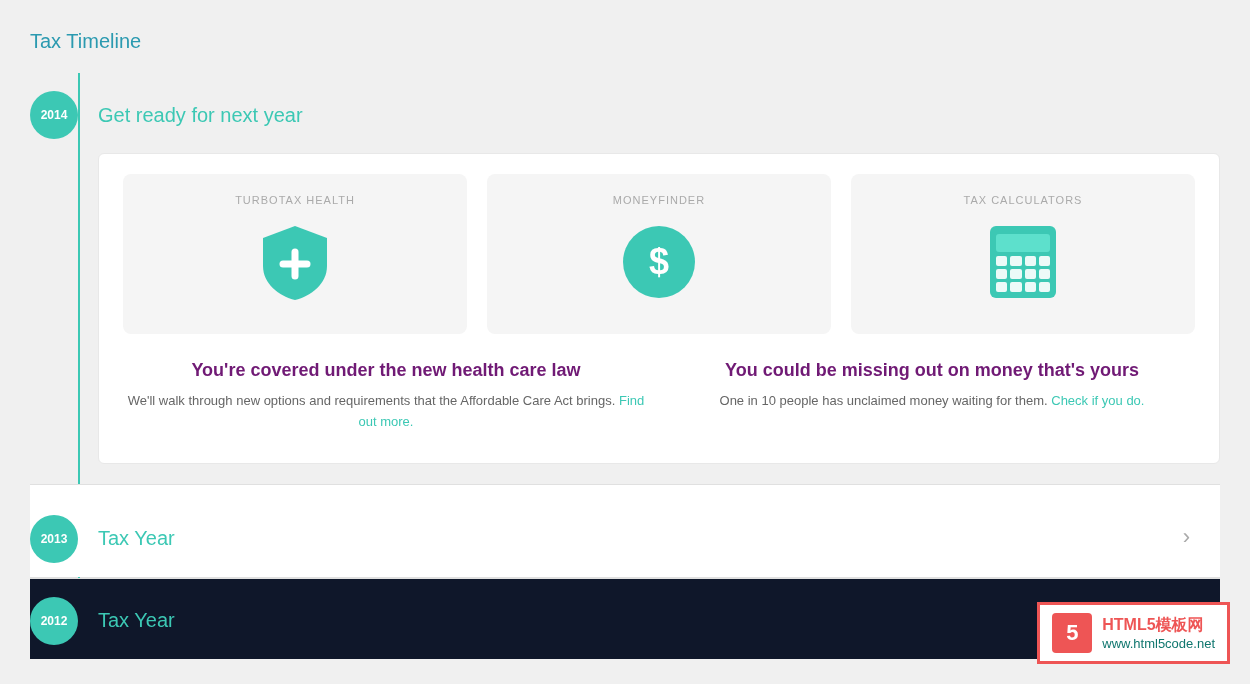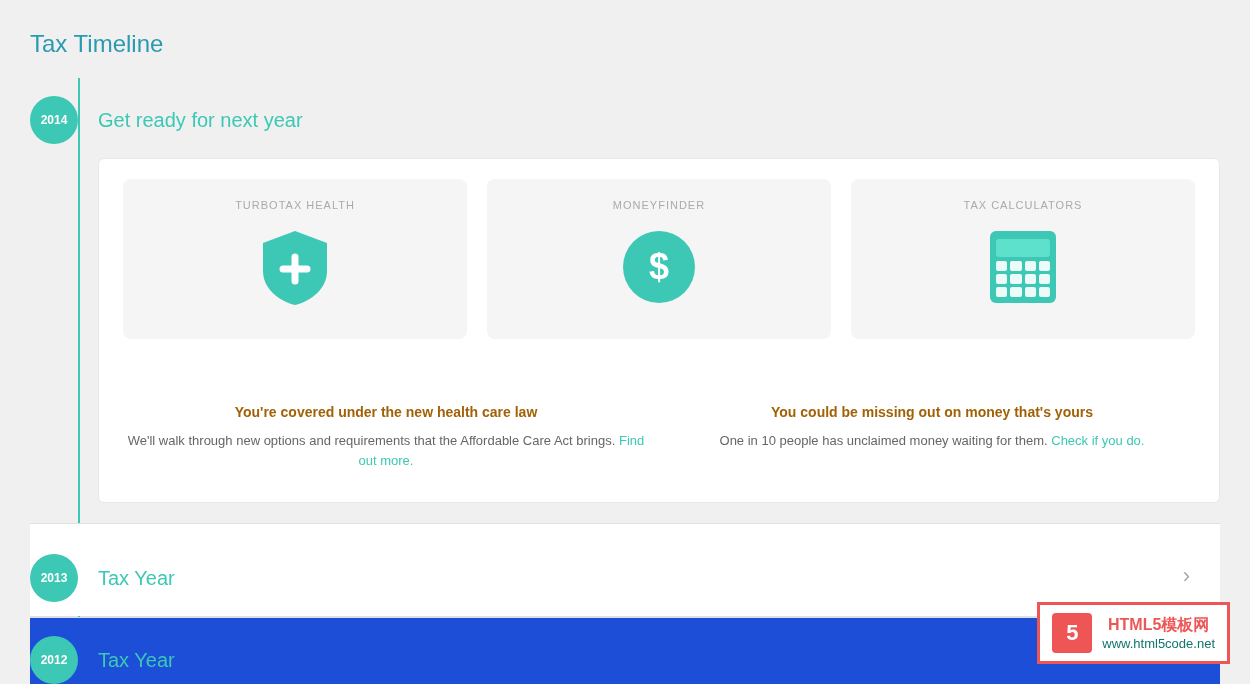--- a/index.html
+++ b/index.html
@@ -12,21 +12,21 @@
       min-height: 684px;
       width: 1250px;
     }
 
     .page-wrapper {
       padding: 30px 30px 20px 30px;
     }
 
     .page-title {
       color: #2b9ab0;
-      font-size: 24px;
+      font-size: 20px;
       font-weight: 300;
       margin-bottom: 20px;
     }
 
     
     .timeline {
       position: relative;
       padding-left: 0;
     }
 
@@ -174,26 +174,25 @@
     .descriptions-row {
       display: flex;
       gap: 20px;
     }
 
     .desc-item {
       flex: 1;
     }
 
     .desc-title {
-      font-size: 14px;
+      font-size: 18px;
       font-weight: 700;
-      color: #a16207;
+      color: #701a75;
       margin-bottom: 8px;
       line-height: 1.4;
-      margin-top: 40px;
     }
 
     .desc-text {
       font-size: 13px;
       color: #666;
       line-height: 1.6;
     }
 
     .desc-link {
       color: #3cc8b4;
@@ -240,21 +239,20 @@
       height: 40px;
       display: flex;
       align-items: center;
       justify-content: center;
       border-radius: 4px;
     }
 
     .watermark-text {
       display: flex;
       flex-direction: column;
-      align-items: center;
     }
 
     .watermark-line1 {
       color: #e55;
       font-size: 16px;
       font-weight: bold;
     }
 
     .watermark-line2 {
       color: #0f766e;
@@ -362,21 +360,21 @@
             <span>2013</span>
           </div>
           <span class="section-title">Tax Year</span>
         </div>
         <span class="chevron-right">›</span>
       </div>
     </div>
 
     <div class="section-divider" style="margin-left:0;"></div>
 
-    <div class="timeline-section collapsed" style="background:#1d4ed8;">
+    <div class="timeline-section collapsed" style="background:#0f172a;">
       <div class="timeline-header">
         <div class="year-badge">
           <span>2012</span>
         </div>
         <span class="section-title">Tax Year</span>
       </div>
     </div>
 
   </div>
 </div>

